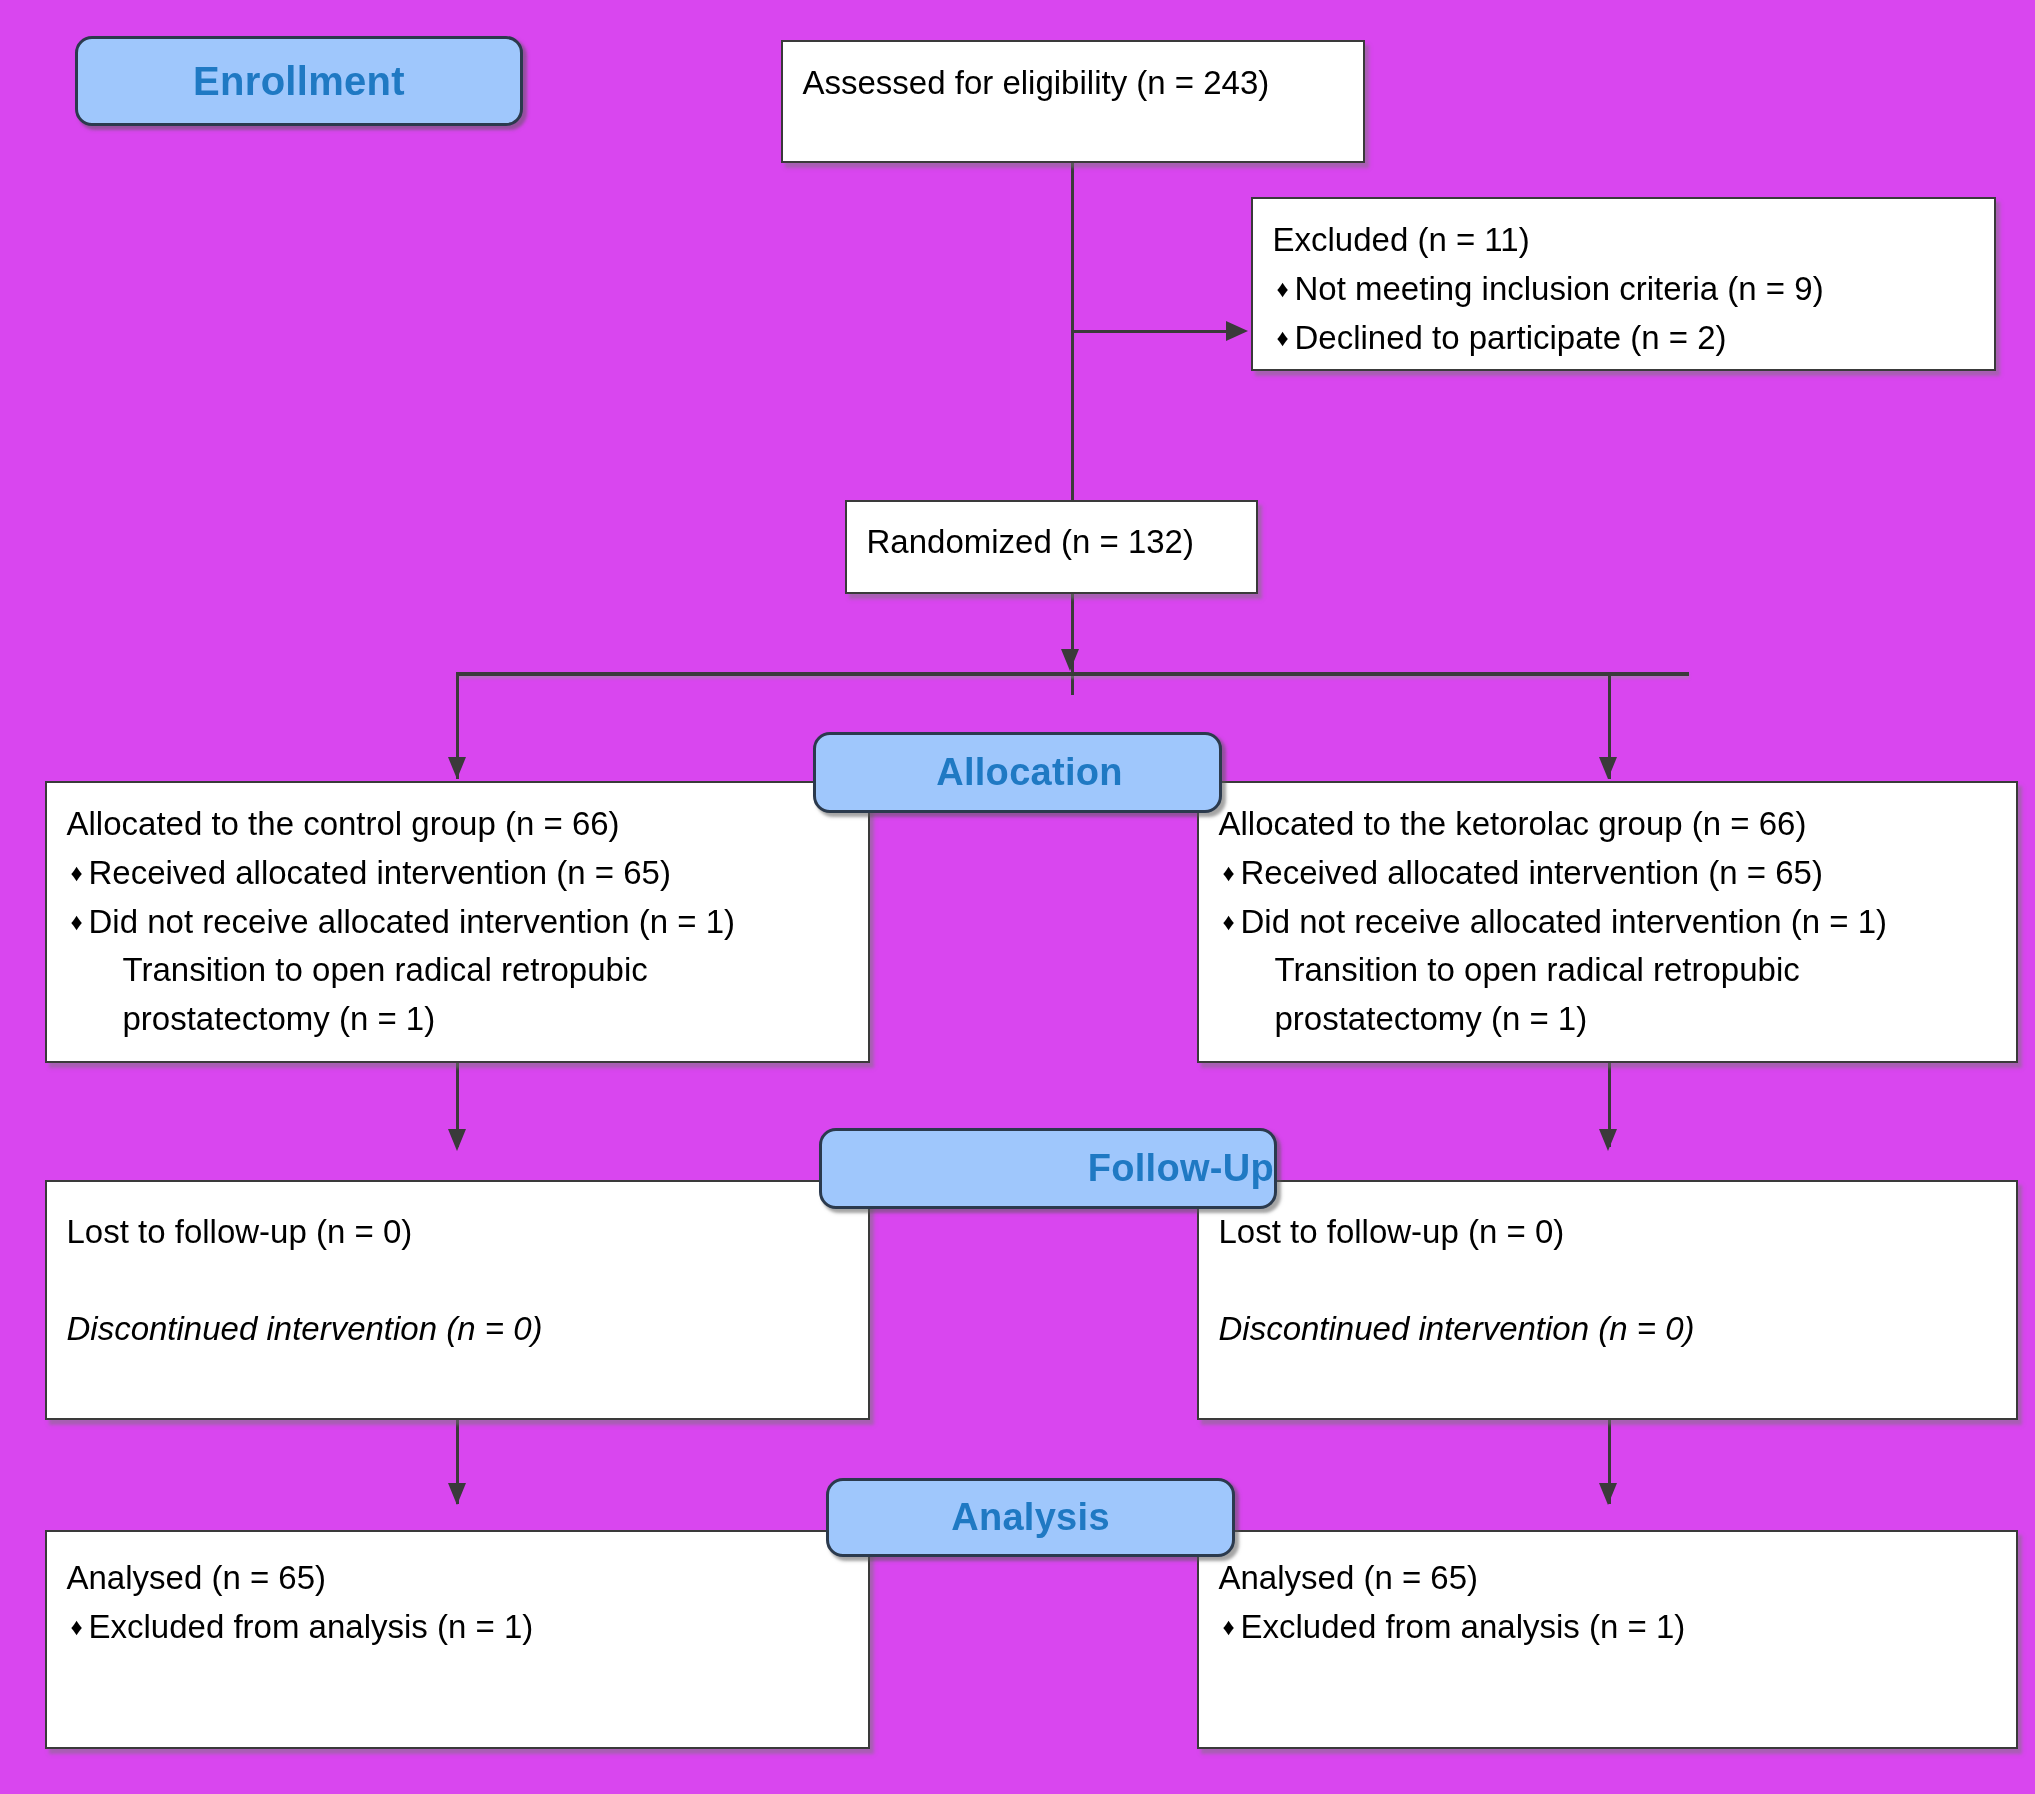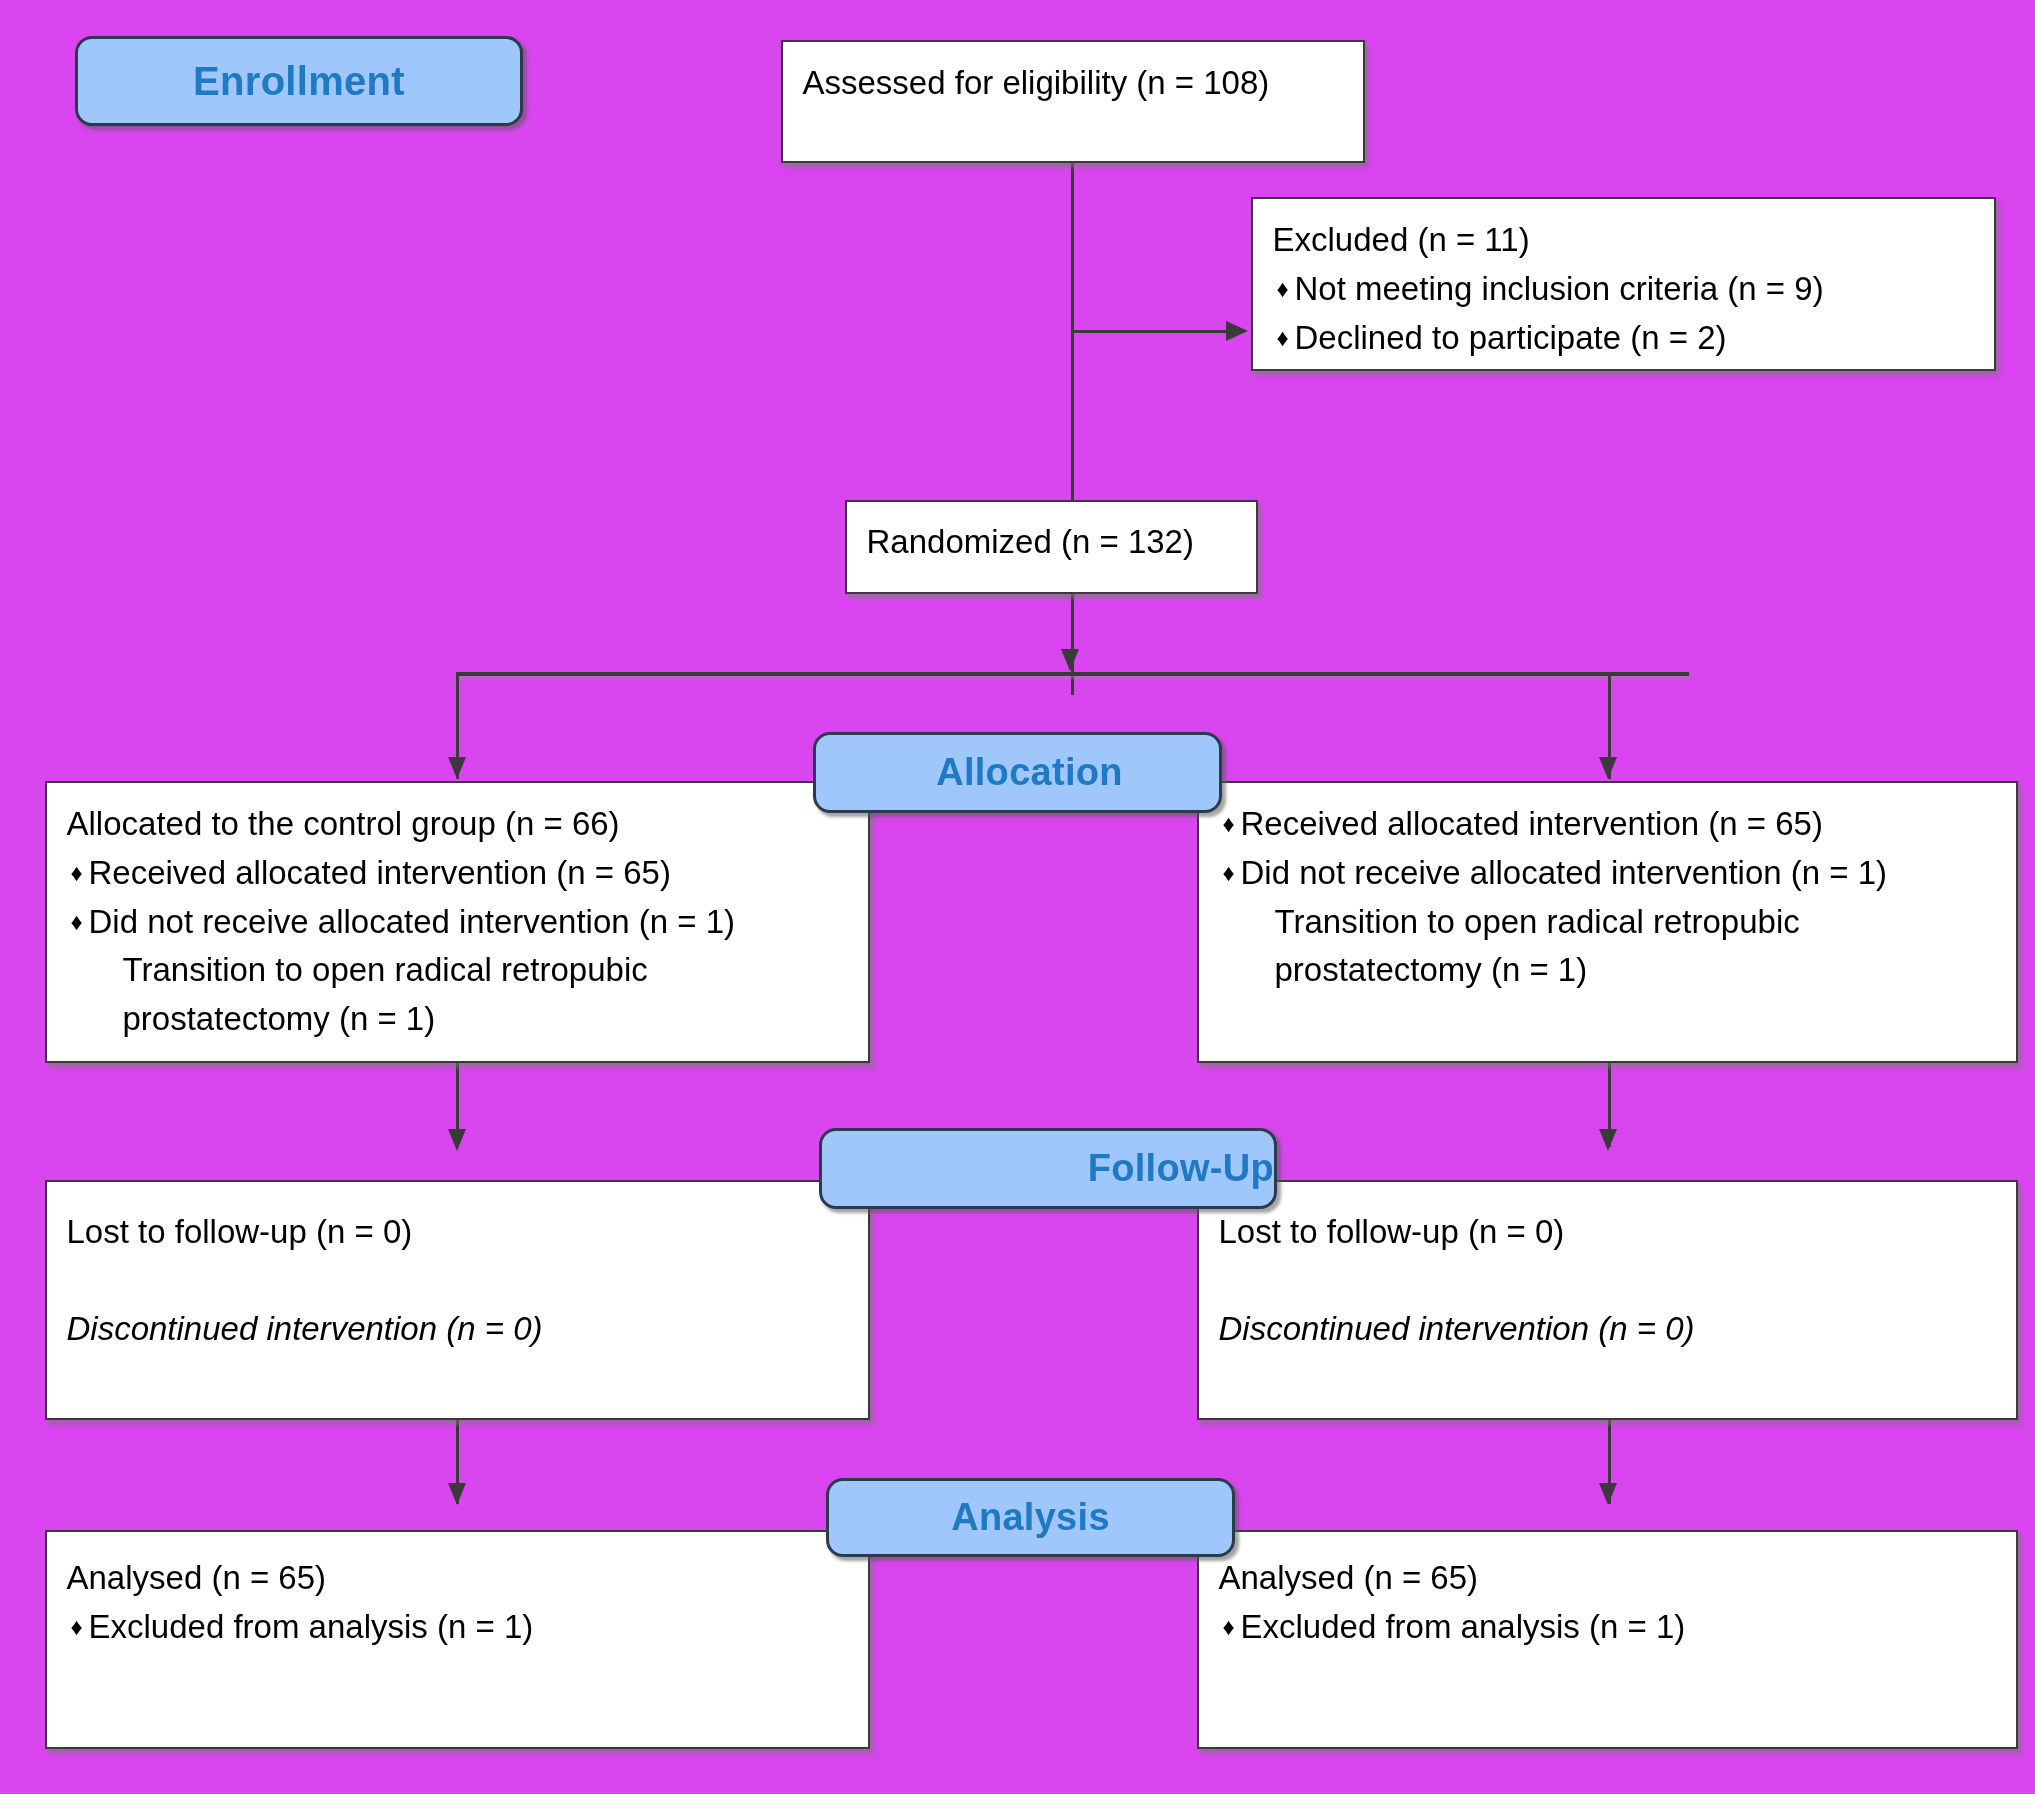--- a/index.html
+++ b/index.html
@@ -117,21 +117,21 @@
 <body>
 
 <div id="canvas">
 
   <div class="stage-badge" style="left:75px; top:36px; width:448px; height:90px;">
     <span style="font-size:40px;">Enrollment</span>
   </div>
 
   <div class="node-box" style="left:781px; top:40px; width:584px; height:123px;">
     <div class="inner">
-      <div class="line" style="font-size:33px;">Assessed for eligibility (n = 108)</div>
+      <div class="line" style="font-size:33px;">Assessed for eligibility (n = 243)</div>
     </div>
   </div>
 
   <div class="conn-v" style="left:1071px; top:163px; height:341px;"></div>
 
   <div class="conn-h" style="left:1071px; top:330px; width:156px;"></div>
   <div class="arrow-right" style="left:1226px; top:321px;"></div>
 
   <div class="node-box" style="left:1251px; top:197px; width:745px; height:174px;">
     <div class="inner">
@@ -163,20 +163,21 @@
       <div class="line" style="font-size:33px;">Allocated to the control group (n = 66)</div>
       <div class="line bullet" style="font-size:33px;">Received allocated intervention (n = 65)</div>
       <div class="line bullet" style="font-size:33px;">Did not receive allocated intervention (n = 1)</div>
       <div class="line indent" style="font-size:33px;">Transition to open radical retropubic</div>
       <div class="line indent" style="font-size:33px;">prostatectomy (n = 1)</div>
     </div>
   </div>
 
   <div class="node-box" style="left:1197px; top:781px; width:821px; height:282px;">
     <div class="inner">
+      <div class="line" style="font-size:33px;">Allocated to the ketorolac group (n = 66)</div>
       <div class="line bullet" style="font-size:33px;">Received allocated intervention (n = 65)</div>
       <div class="line bullet" style="font-size:33px;">Did not receive allocated intervention (n = 1)</div>
       <div class="line indent" style="font-size:33px;">Transition to open radical retropubic</div>
       <div class="line indent" style="font-size:33px;">prostatectomy (n = 1)</div>
     </div>
   </div>
 
   <div class="stage-badge" style="left:813px; top:732px; width:409px; height:81px;">
     <span style="font-size:38px;margin-left:24px;">Allocation</span>
   </div>

